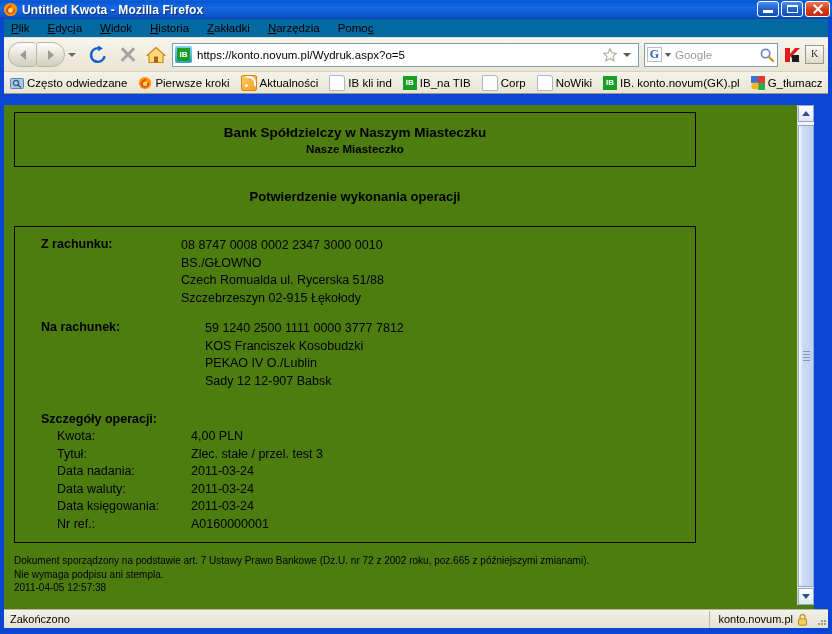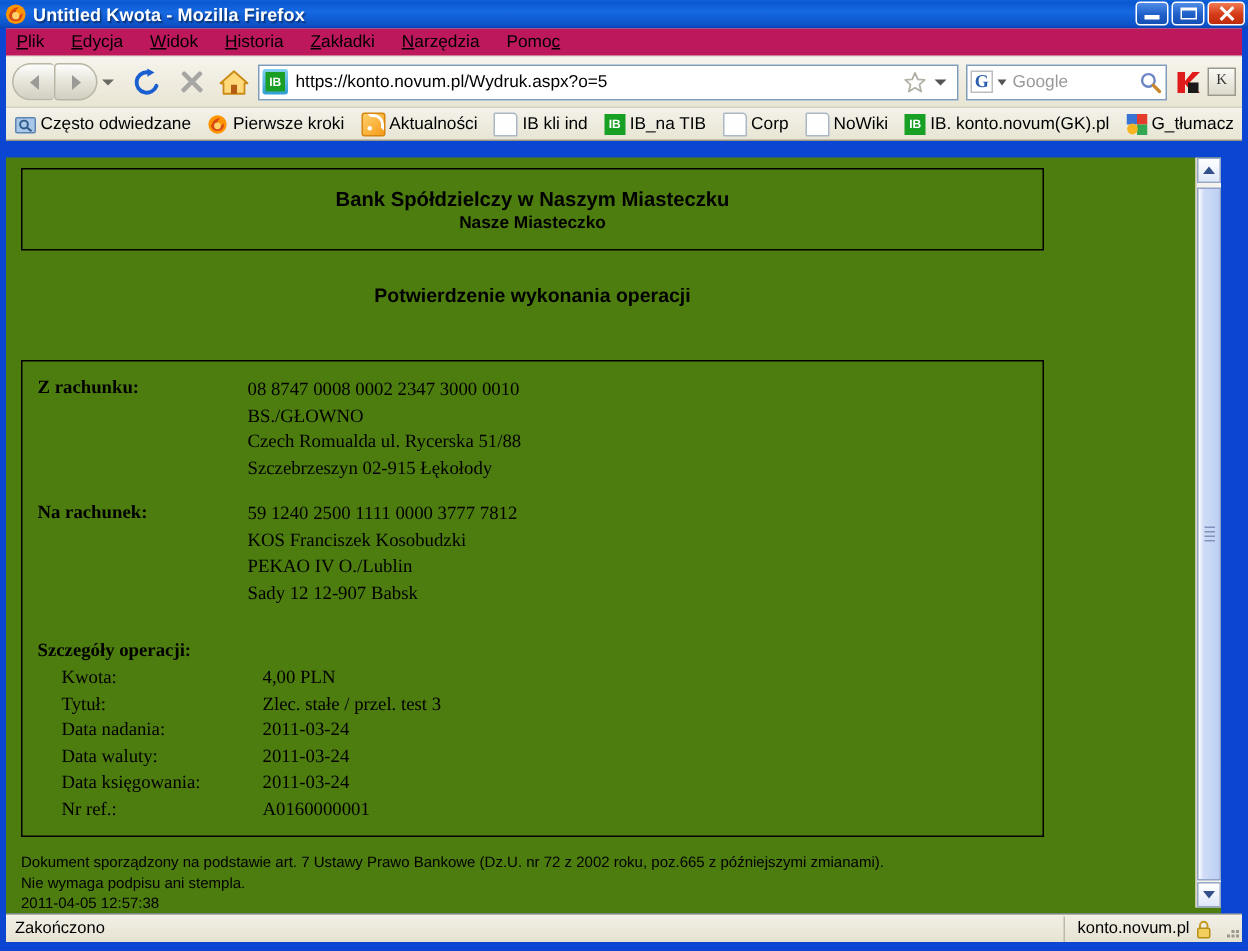--- a/index.html
+++ b/index.html
@@ -89,21 +89,21 @@
     position: absolute;
     left: 4px; top: 19px;
     width: 824px;
     background: #ece9d8;
   }
   .menubar {
     height: 18px;
     display: flex;
     align-items: center;
     padding-left: 7px;
-    background: #be185d;
+    background: #0369a1;
     border-bottom: 1px solid #e4e1d2;
   }
   .menu-item {
     font-size: 11.5px;
     color: #000;
     margin-right: 18px;
     white-space: nowrap;
   }
   .menu-item u { text-decoration: underline; }
 
@@ -348,30 +348,29 @@
     font-weight: bold;
     margin-top: 3px;
   }
   .doc-title {
     margin: 22px 118px 0 10px;
     text-align: center;
     font-size: 13px;
     font-weight: bold;
   }
   .detailbox {
-    margin: 36px 118px 0 10px;
+    margin: 22px 118px 0 10px;
     border: 1px solid #000;
-    padding: 10px 0 9px 0;
-    font-family: Liberation Serif, serif;
+    padding: 10px 0 9px 16px;
   }
   .acct-row {
     display: flex;
     padding: 0 0 0 10px;
   }
-  .acct-row + .acct-row { margin-top: 13px; }
+  .acct-row + .acct-row { margin-top: 13px; gap: 24px; }
   .acct-label {
     width: 140px;
     flex: 0 0 140px;
     font-weight: bold;
     font-size: 12.5px;
   }
   .acct-lines { font-size: 12.5px; }
   .acct-lines div { line-height: 17.5px; }
 
   .ops-title {

